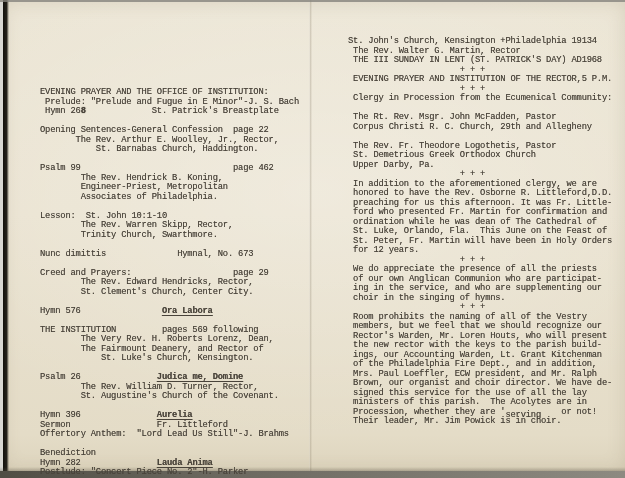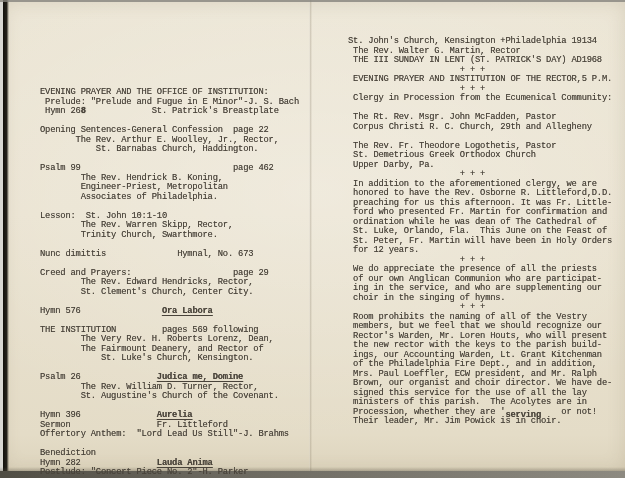--- a/index.html
+++ b/index.html
@@ -39,21 +39,21 @@
     letter-spacing:-0.2px;
     color:#49433a;
     text-shadow:0 0 .5px rgba(73,67,58,.65);
     white-space:pre;
   }
   .col-left{left:40px;top:44px;width:280px;margin-top:44px;}
   .col-right{left:348px;top:37px;width:275px;}
   .tline{height:9.5px;line-height:9.5px;white-space:pre;}
   .seg-u{text-decoration:underline;text-underline-offset:1.5px;font-weight:bold;}
   .seg-b{font-weight:bold;text-shadow:0 0 1px rgba(60,54,45,.9);}
-  .seg-sub{display:inline-block;transform:translateY(2.6px);font-weight:bold;}
+  .seg-sub{display:inline-block;transform:translateY(2.6px);}
 </style>
 </head>
 <body>
 
 <div id="screenshot">
   <div class="paper"></div>
   <div class="fold-crease"></div>
   <div class="edge-left-light"></div>
   <div class="edge-left-dark"></div>
   <div class="edge-top"></div>

